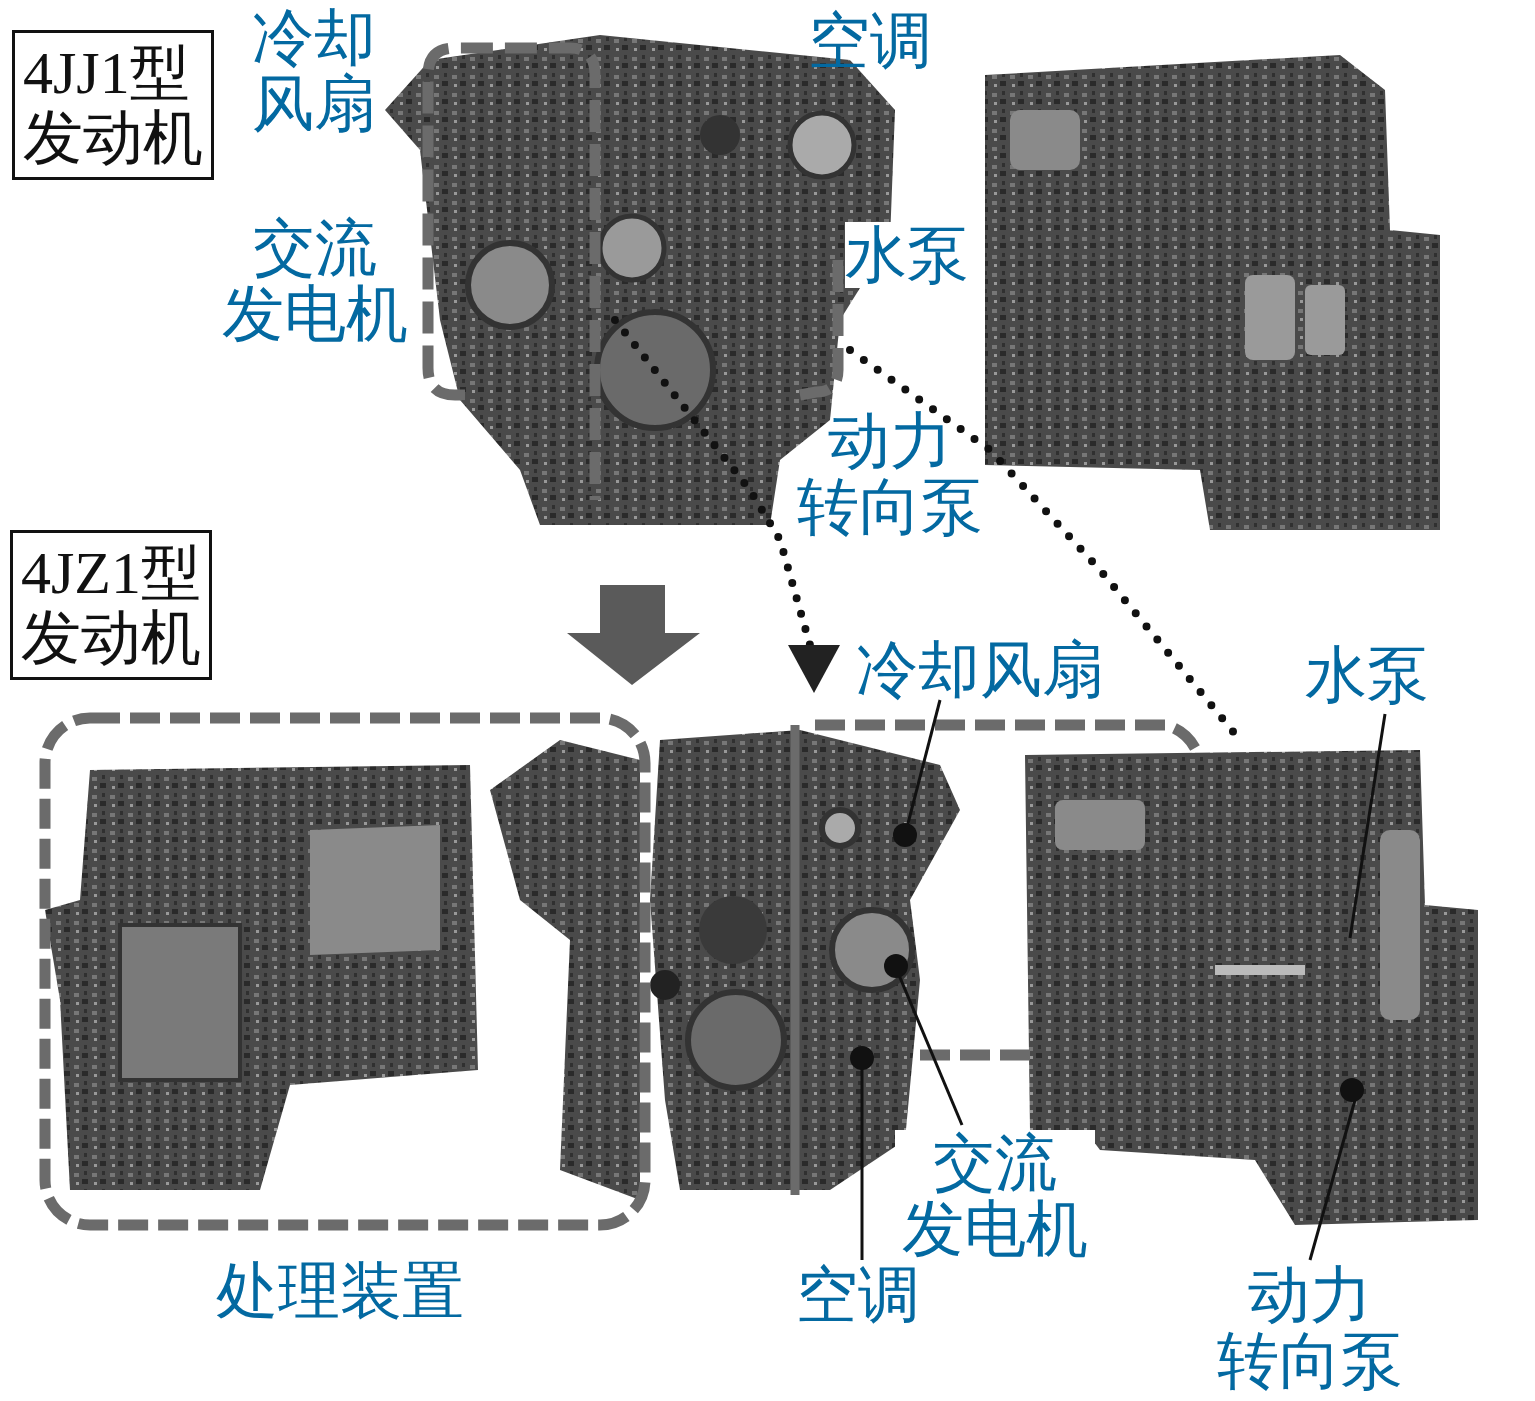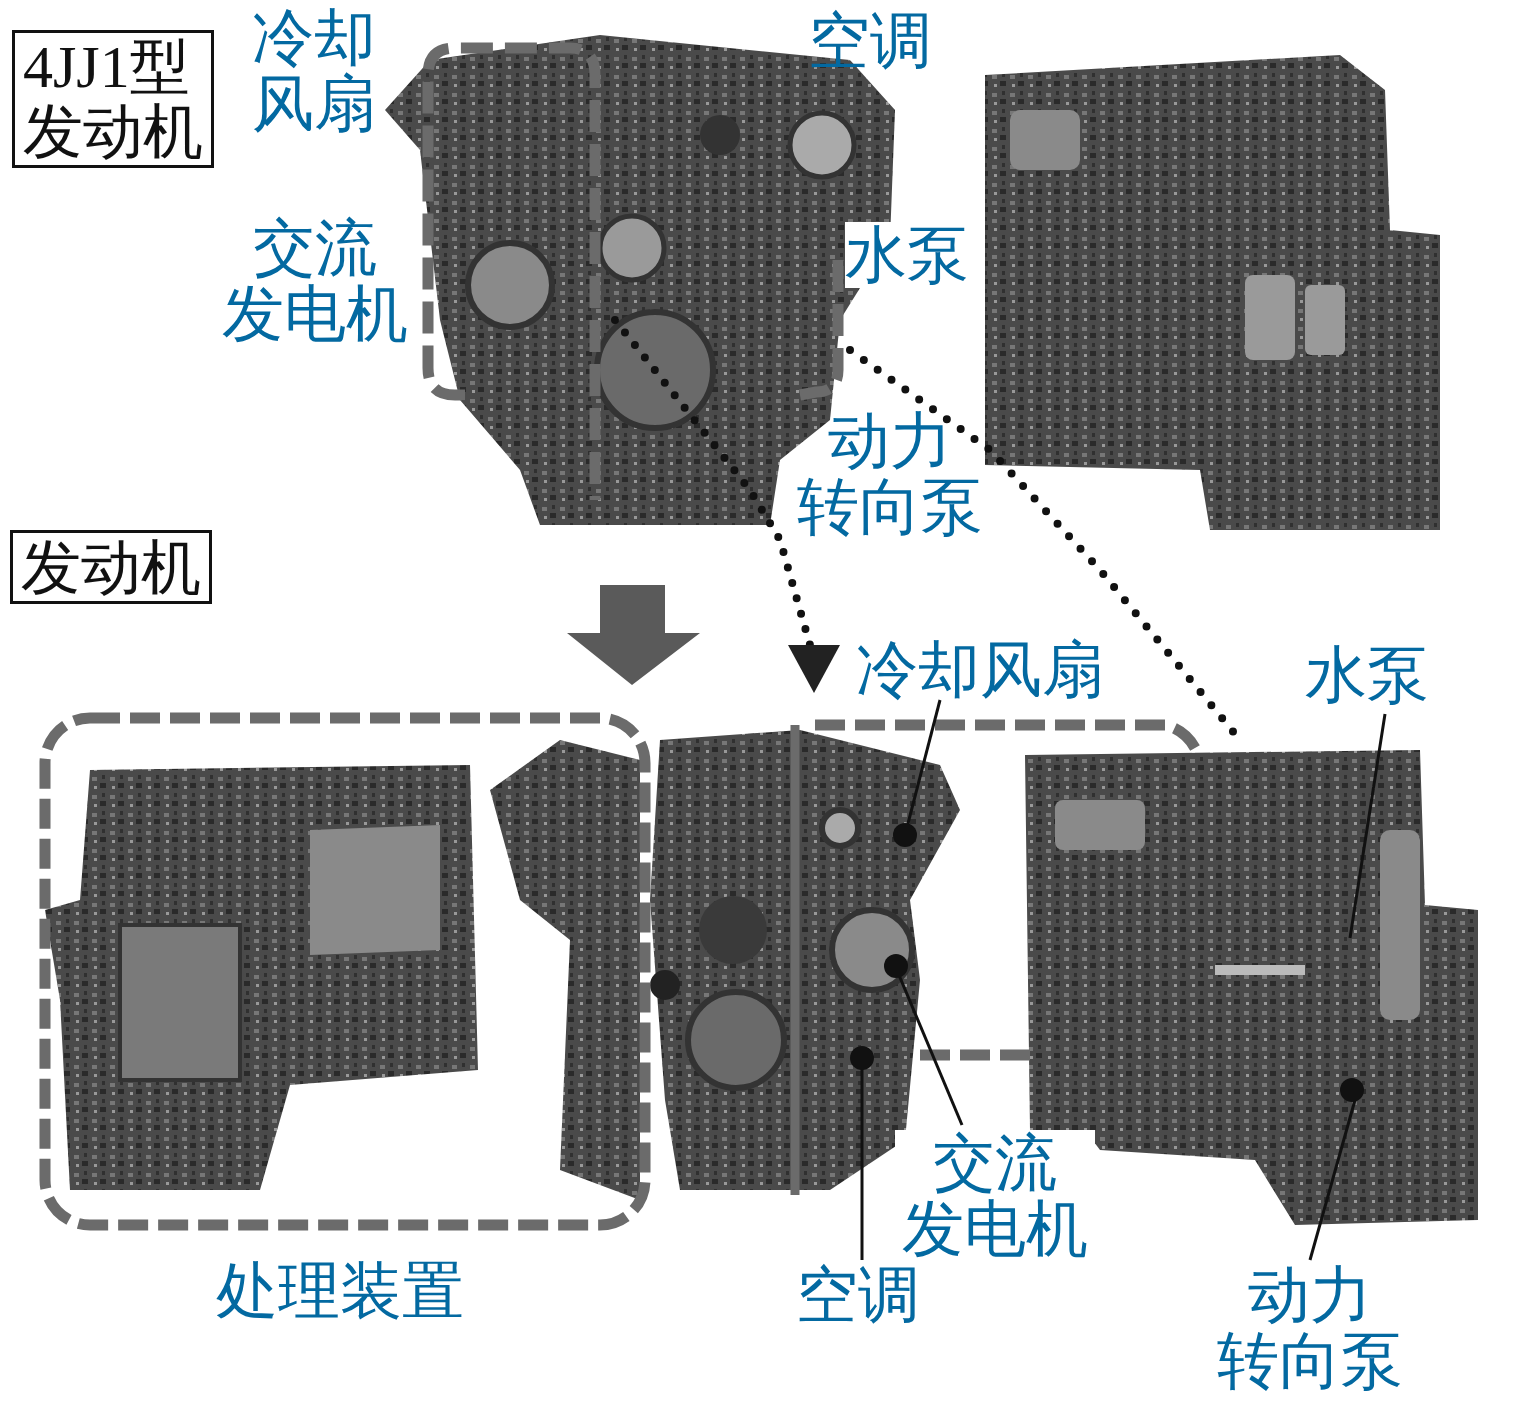--- a/index.html
+++ b/index.html
@@ -1,20 +1,20 @@
 <!DOCTYPE html>
 <html><head>
 <meta charset="utf-8">
 <style>
   html, body { margin:0; padding:0; background:#ffffff; }
   body { width:1535px; height:1401px; position:relative; overflow:hidden;
          font-family: "DejaVu Serif", "Liberation Serif", serif; color:#111; }
   .label { position:absolute; font-size:62px; line-height:66px; color:#0369a1; white-space:nowrap; }
   .label.center { text-align:center; }
-  .boxlabel { position:absolute; border:3px solid #111; padding:2px 8px; font-size:60px; line-height:64px; background:#fff; }
+  .boxlabel { position:absolute; border:3px solid #111; padding:8px 8px; font-size:60px; line-height:64px; background:#fff; }
   .boxlabel .model { font-family:"Liberation Serif", serif; }
   svg.overlay { position:absolute; left:0; top:0; }
 </style>
 </head>
 <body>
 
 <svg class="overlay" width="1535" height="1401" viewBox="0 0 1535 1401">
   <defs>
     <pattern id="noise" width="18" height="18" patternUnits="userSpaceOnUse">
       <rect width="18" height="18" fill="#4a4a4a"></rect>
@@ -96,20 +96,21 @@
     <circle cx="862" cy="1058" r="12"></circle>
     <circle cx="1352" cy="1090" r="12"></circle>
   </g>
 </svg>
 
 <div class="boxlabel" style="left:12px; top:30px;">
   <div class="model">4JJ1型</div>
   <div>发动机</div>
 </div>
 <div class="boxlabel" style="left:10px; top:530px;">
+  <div class="model">4JZ1型</div>
   <div>发动机</div>
 </div>
 
 <div class="label" style="left:252px; top:5px;">
   <div>冷却</div>
   <div>风扇</div>
 </div>
 <div class="label" style="left:808px; top:8px;">空调</div>
 <div class="label center" style="left:215px; top:215px; width:200px;">
   <div>交流</div>

